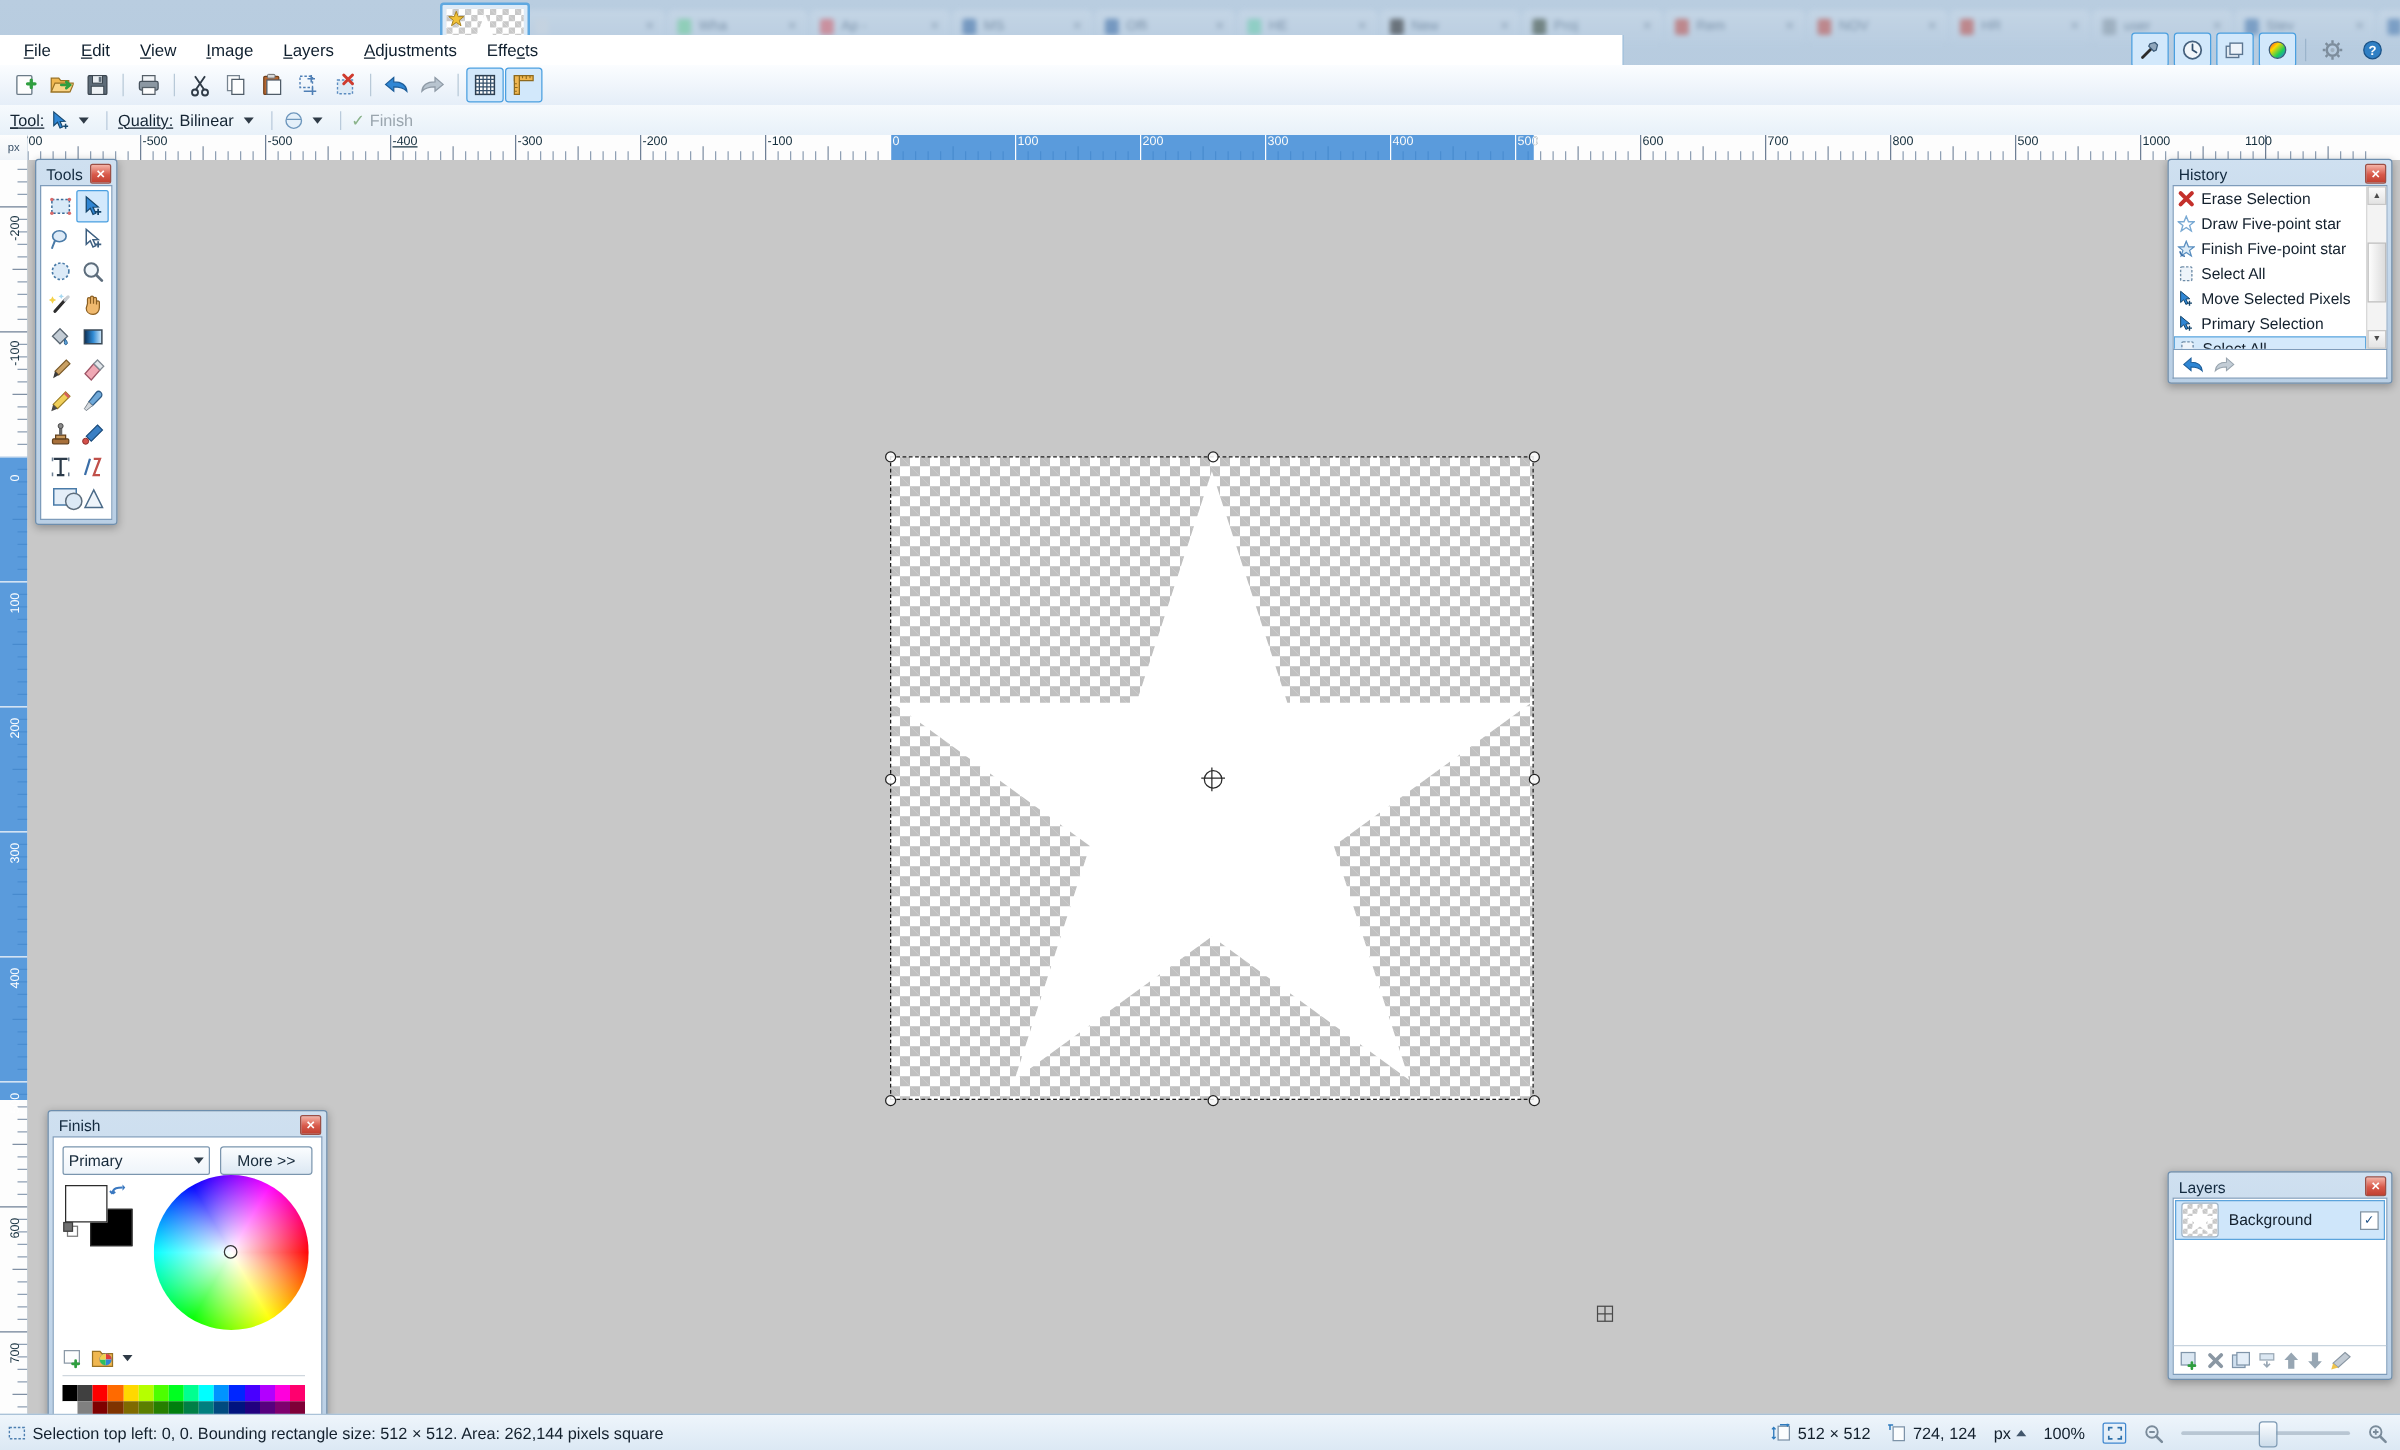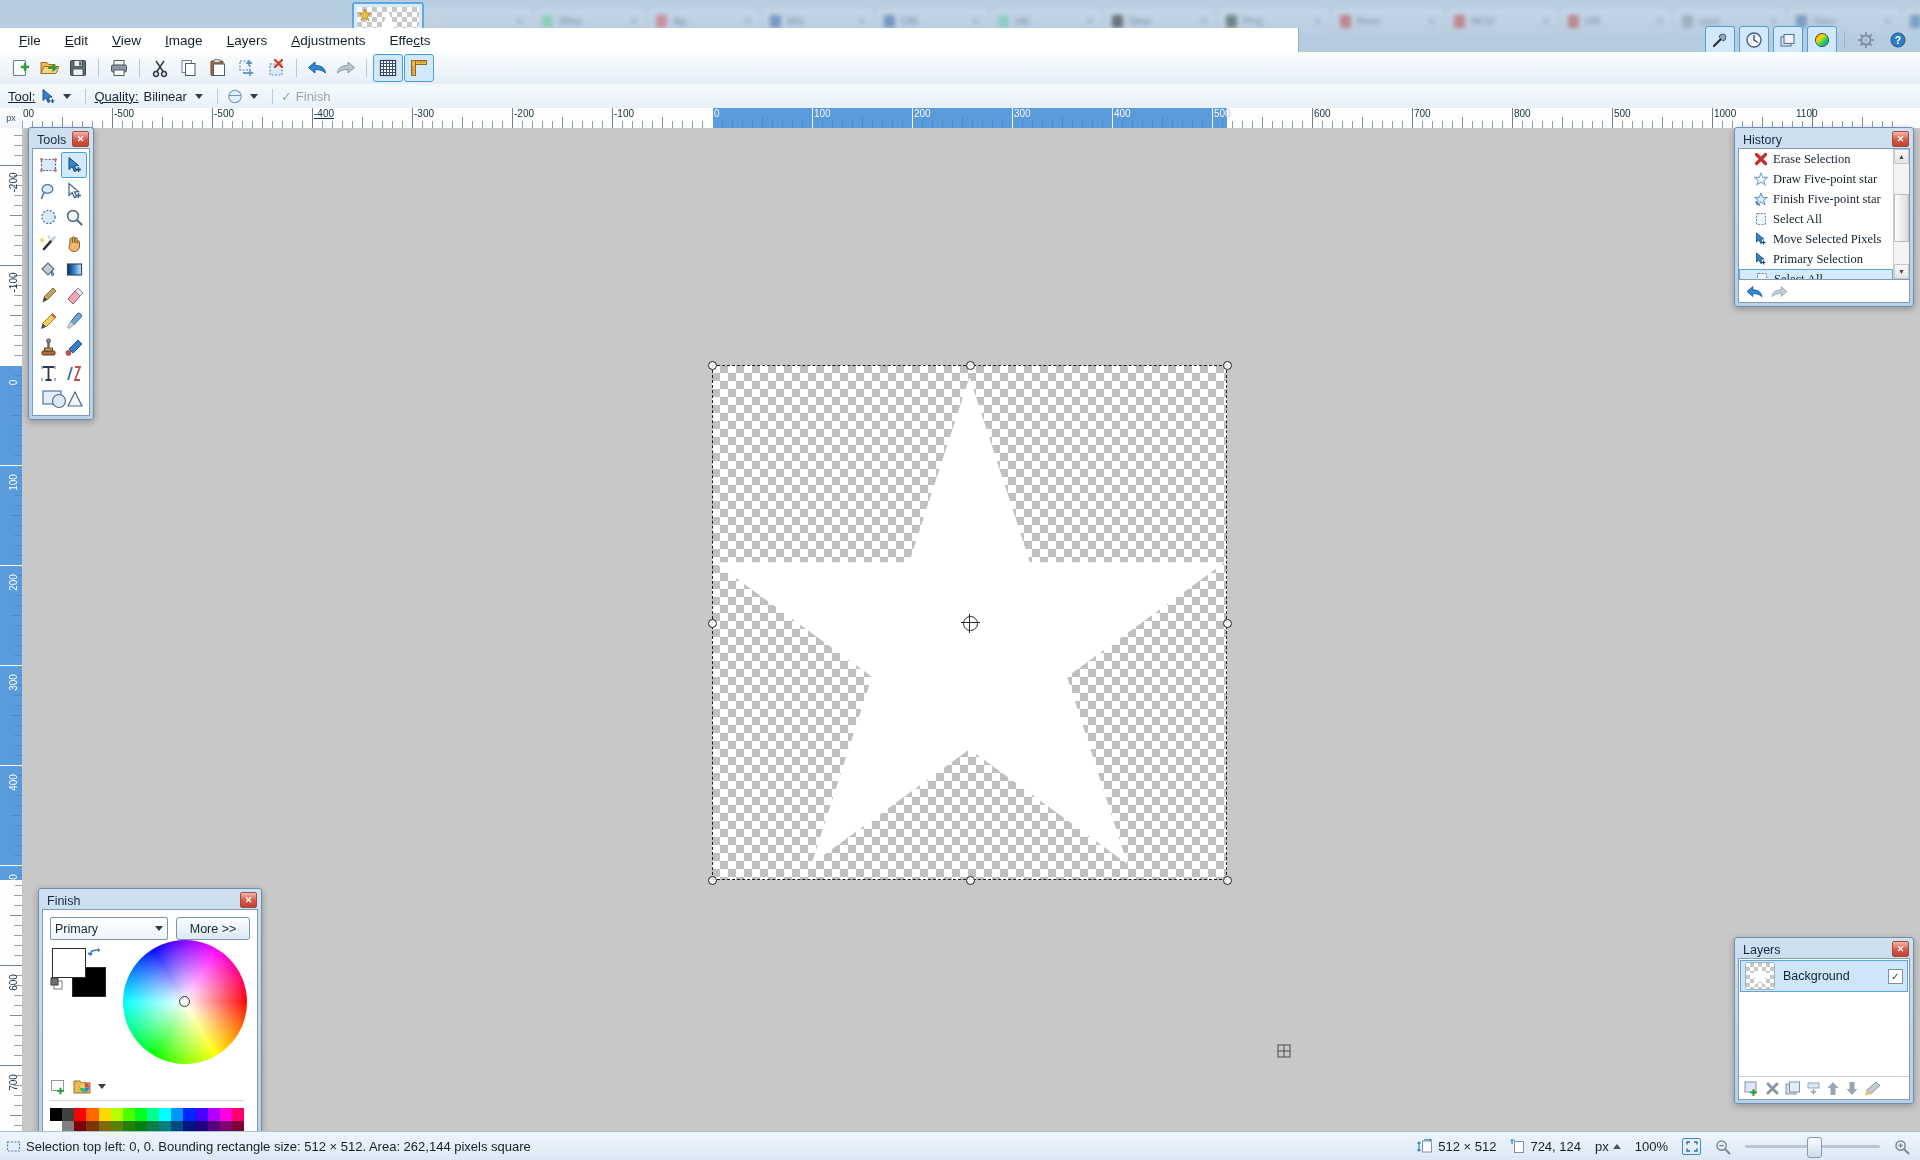--- a/index.html
+++ b/index.html
@@ -211,22 +211,22 @@
     border-radius:2px;box-sizing:border-box;
   }
   .tool-cell.sel{background:#d3e9fc;border:1px solid #4a9fe0;}
   .tool-cell.wide{width:52px;}
 
   
   #history-panel{left:1734px;top:127px;width:172px;}
   #history-body{height:130px;display:flex;}
   #hist-list{flex:1;overflow:hidden;}
   .hist-item{
-    height:20px;display:flex;align-items:center;gap:5px;padding-left:15px;
-    font-size:12.5px;color:#13202d;box-sizing:border-box;font-family:Liberation Serif, serif;
+    height:20px;display:flex;align-items:center;gap:5px;padding-left:3px;
+    font-size:12.5px;color:#13202d;box-sizing:border-box;
   }
   .hist-item.sel{background:#d4e9fb;border:1px solid #5fa8de;}
   .hist-ico{width:14px;height:14px;flex:none;}
   #hist-scroll{
     width:15px;background:#f0f0f0;border-left:1px solid #d0d0d0;
     display:flex;flex-direction:column;
   }
   .sc-arrow{
     height:15px;background:linear-gradient(180deg,#fafafa,#e3e3e3);
     border:1px solid #c7c7c7;box-sizing:border-box;

